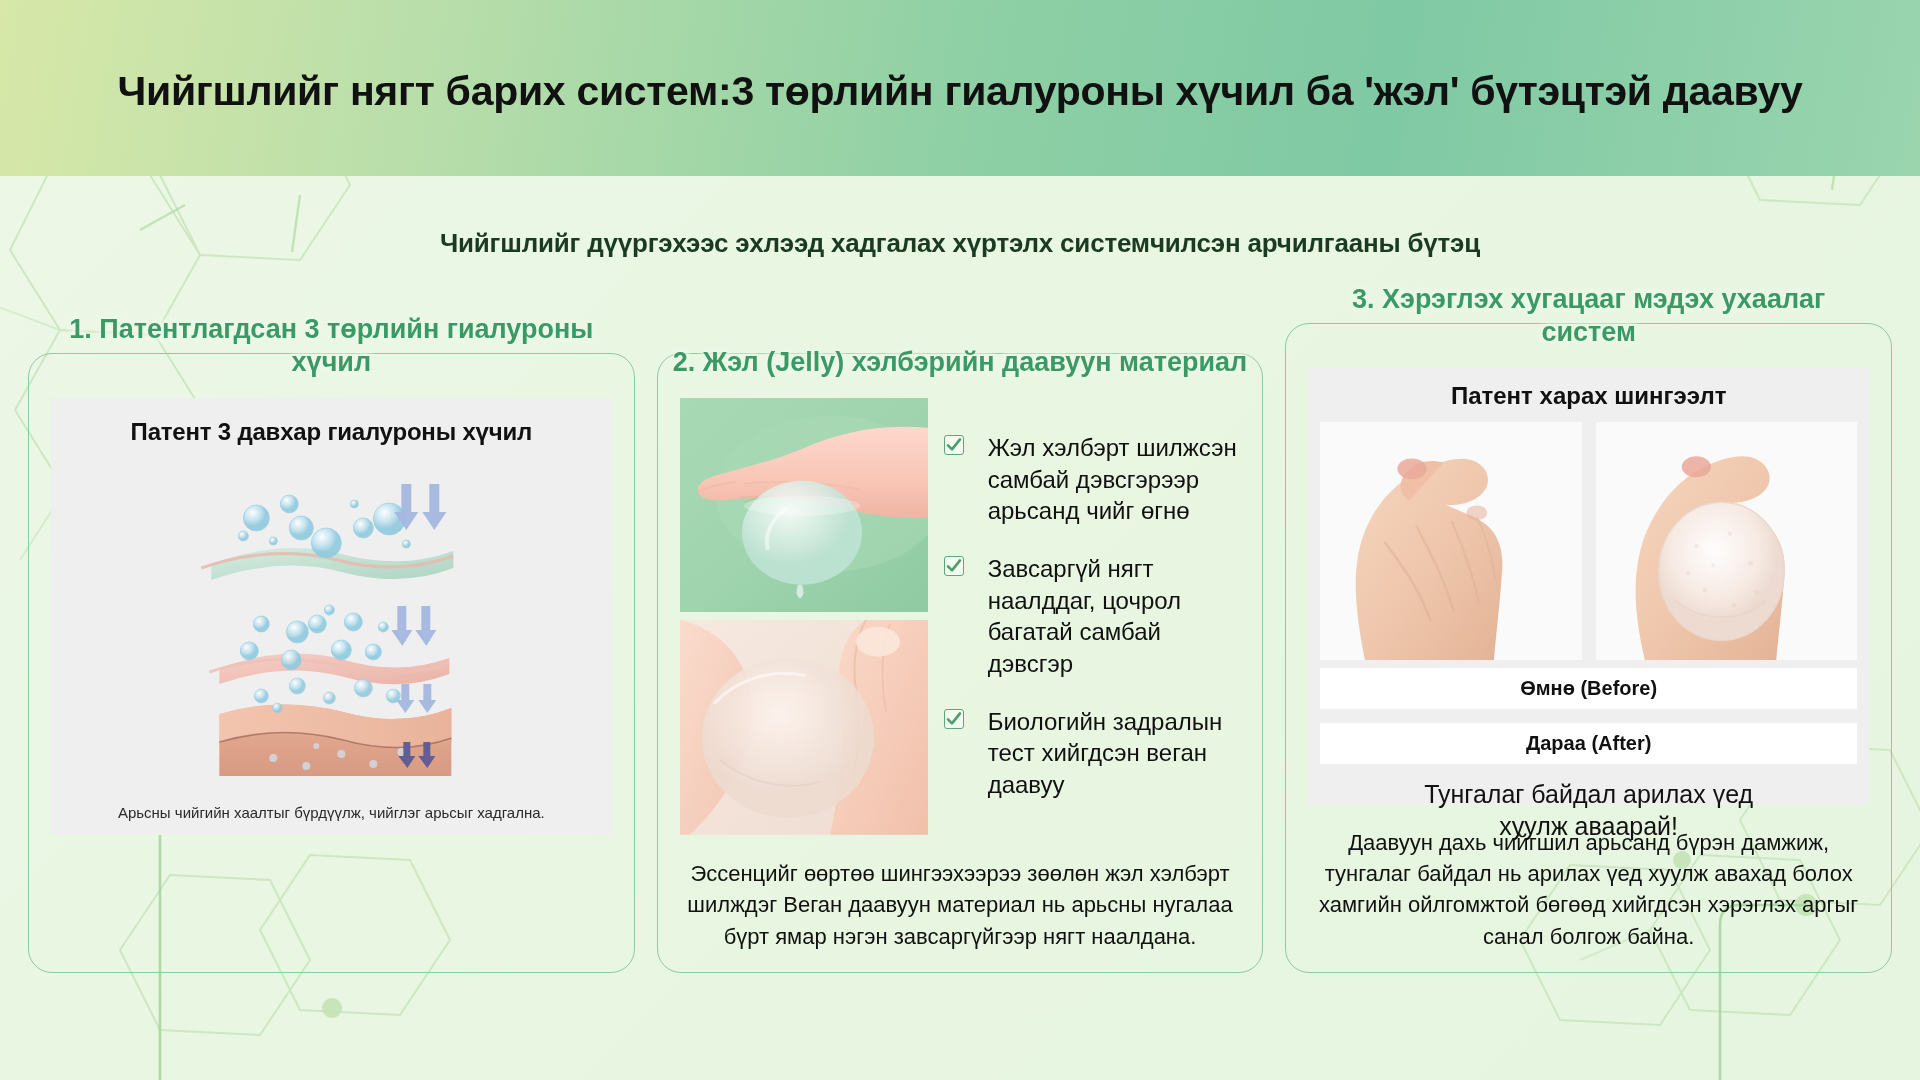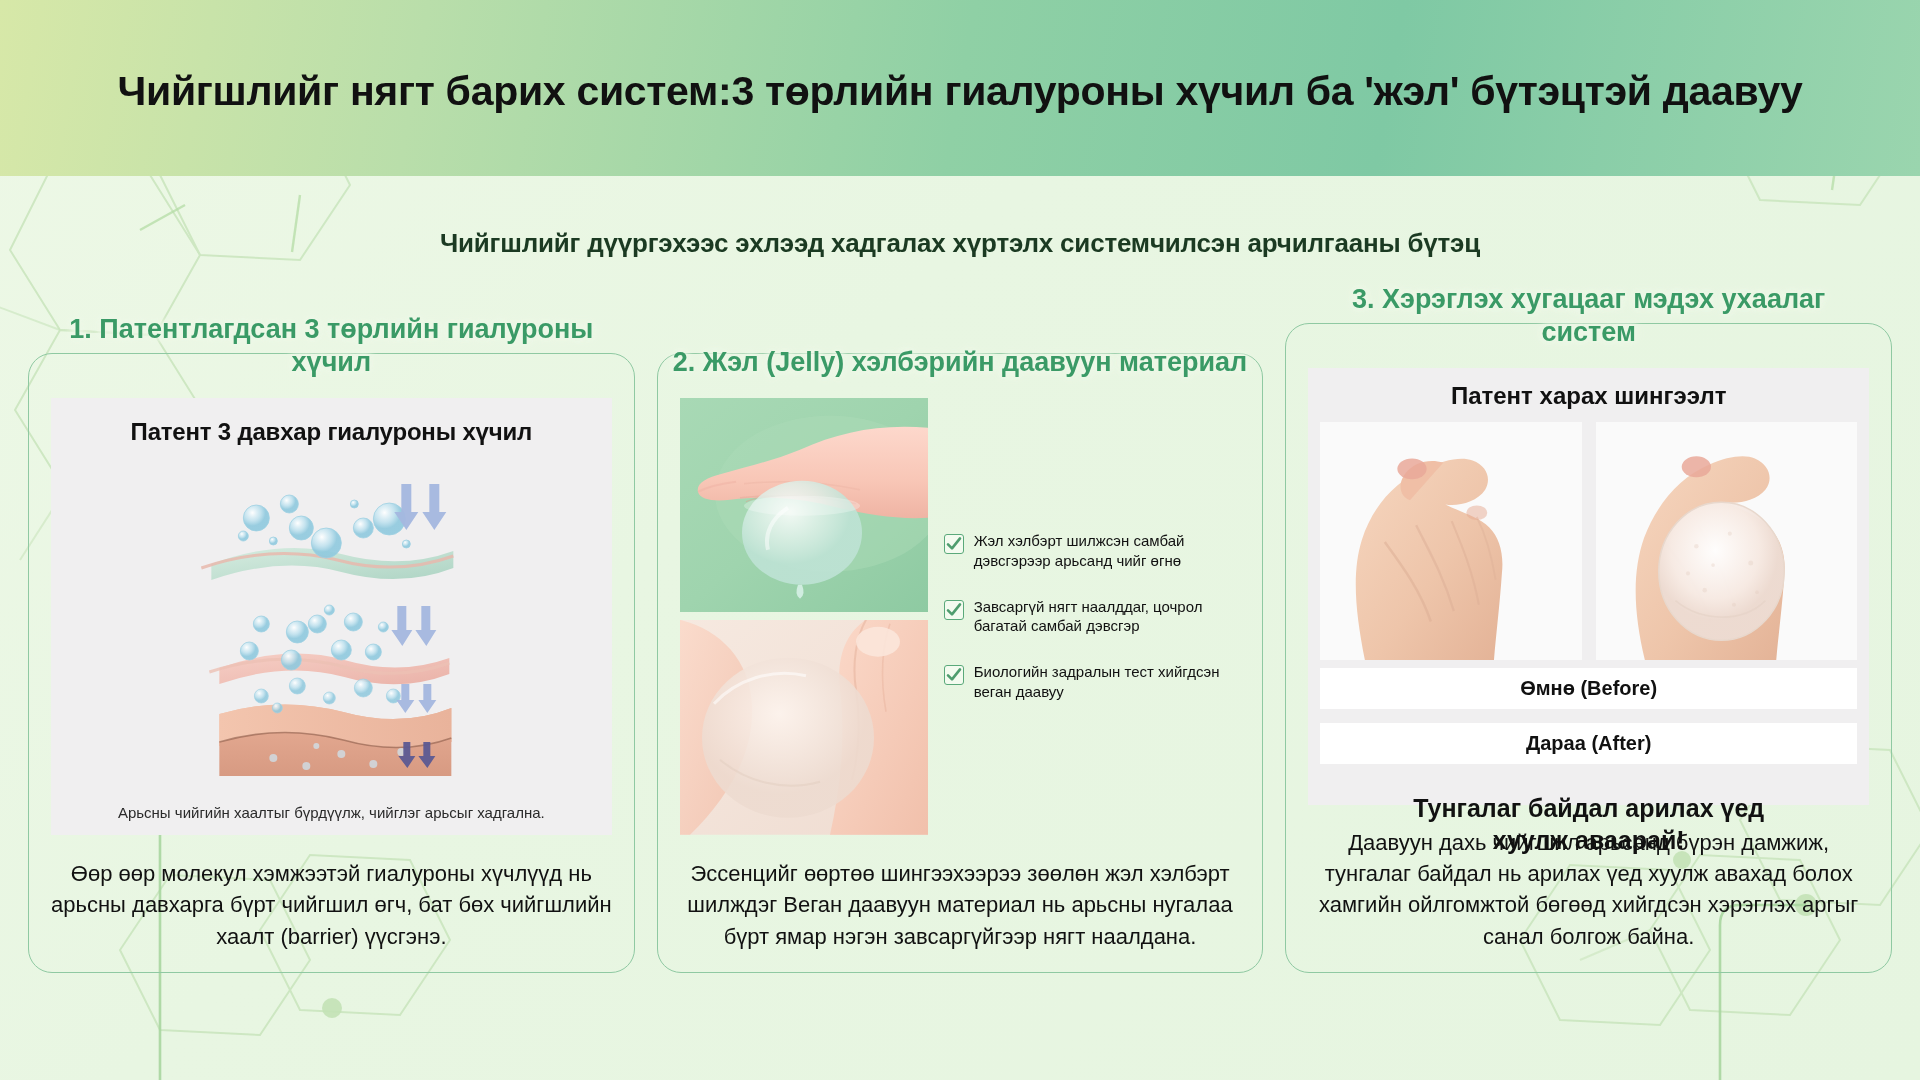--- a/index.html
+++ b/index.html
@@ -168,23 +168,24 @@
     flex: 0 0 auto;
     width: 20px; height: 20px;
     border: 1.6px solid #5aa97a;
     border-radius: 3px;
     background: #f3fbef;
     position: relative;
     margin-top: 3px;
   }
   .check-box svg { position: absolute; top: 1px; left: 1px; }
   .check-text {
-    font-size: 15px;
+    font-size: 24px;
     line-height: 1.32;
     color: #111;
+    margin-left: 14px;
   }
 
   
   .media-box-3 {
     background: #f0eff0;
     width: 100%;
     height: 437px;
     display: flex;
     flex-direction: column;
     padding: 14px 12px 12px 12px;
@@ -203,24 +204,24 @@
   .ba-label {
     flex: 1 1 0;
     background: #ffffff;
     text-align: center;
     font-size: 20px;
     font-weight: bold;
     color: #111;
     padding: 9px 0;
   }
   .notice {
-    margin-top: 28px;
+    margin-top: 14px;
     text-align: center;
     font-size: 25px;
-    font-weight: bold;
+    font-weight: normal;
     color: #111;
     line-height: 1.3;
   }
 
   
   .card-text {
     margin-top: auto;
     padding-top: 22px;
     text-align: center;
     font-size: 22px;
@@ -377,21 +378,20 @@
               </g>
               <g fill="#a5b8e0" opacity="0.95">
                 <path d="M300,238 h8 v16 h5 l-9,13 l-9,-13 h5 z"></path>
                 <path d="M322,238 h8 v16 h5 l-9,13 l-9,-13 h5 z"></path>
               </g>
             </svg>
 
             <div class="media-caption-1">Арьсны чийгийн хаалтыг бүрдүүлж, чийглэг арьсыг хадгална.</div>
           </div>
 
-          <div class="card-text">Өөр өөр молекул хэмжээтэй гиалуроны хүчлүүд нь арьсны давхарга бүрт чийгшил өгч, бат бөх чийгшлийн хаалт (barrier) үүсгэнэ.</div>
         </div>
       </div>
     </div>
 
     <div class="col">
       <div class="col-title">2. Жэл (Jelly) хэлбэрийн даавуун материал</div>
       <div class="card">
         <div class="card-body">
 
           <div class="c2-grid">

